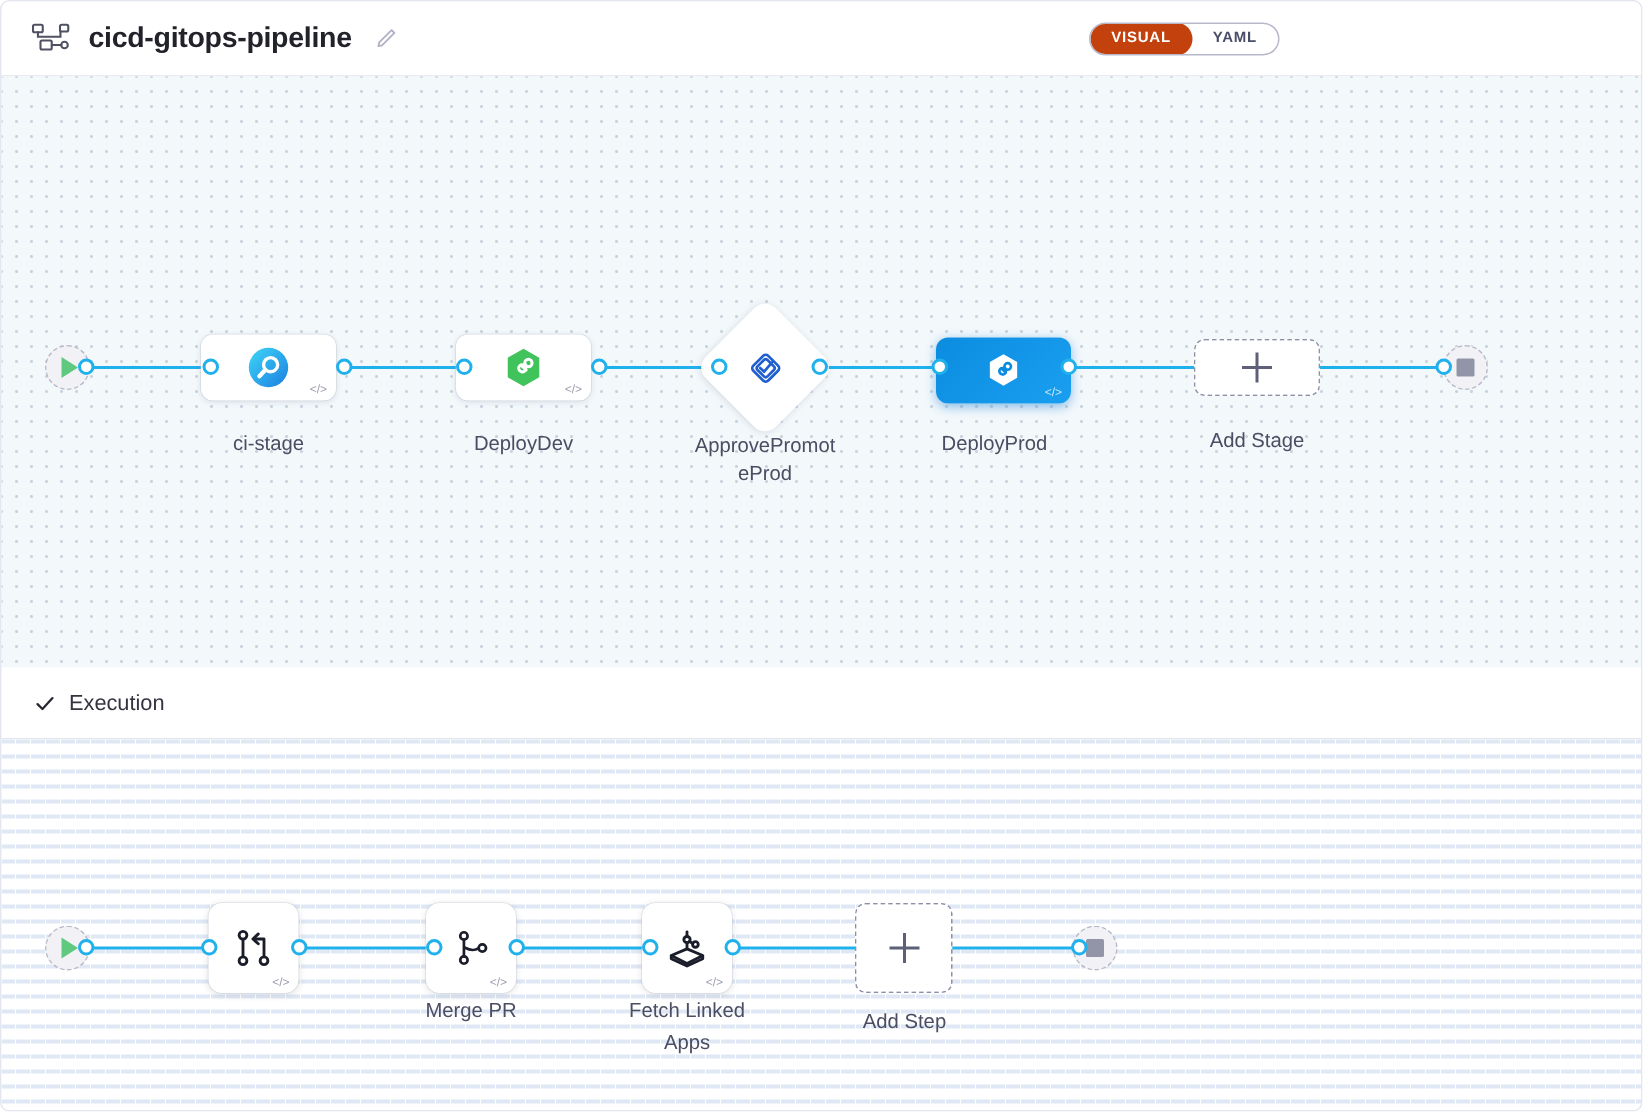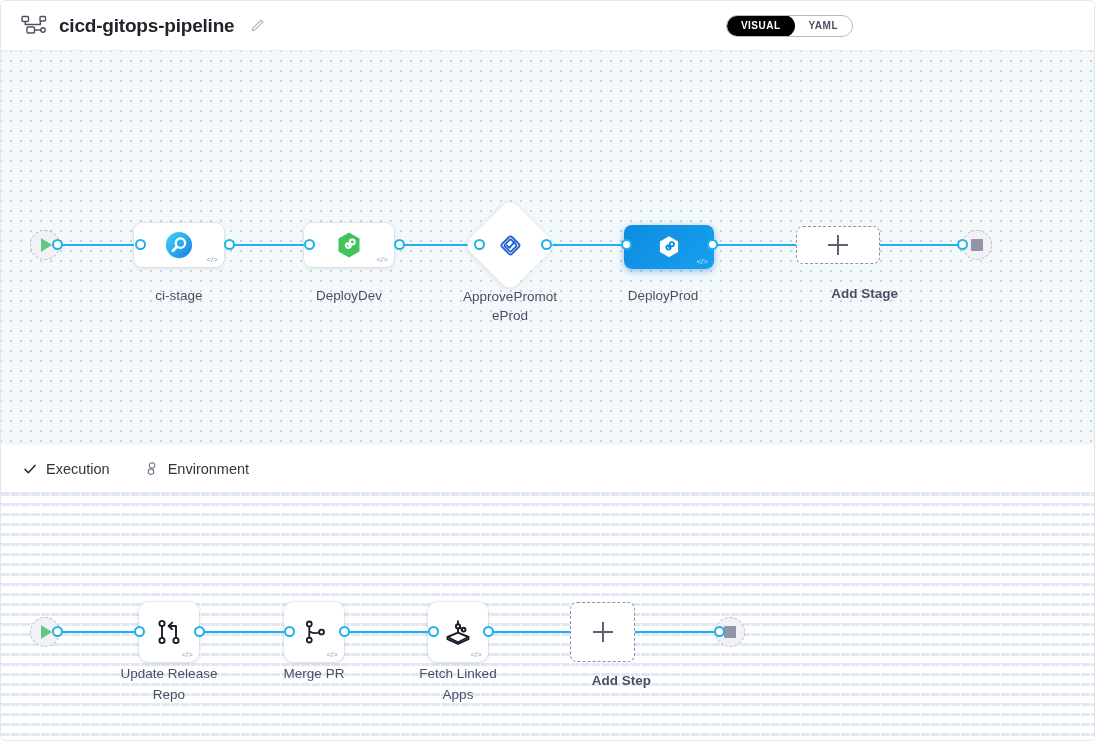--- a/index.html
+++ b/index.html
@@ -59,21 +59,21 @@
     font-size: 10px;
     font-weight: bold;
     letter-spacing: 0.5px;
     padding: 0 14px;
     height: 22px;
     line-height: 22px;
     color: #4a4e68;
     border-radius: 11px;
   }
   .toggle-opt.active {
-    background: #000000;
+    background: #c2410c;
     color: #ffffff;
   }
 
   
   .stage-canvas {
     position: relative;
     height: 394px;
     background-color: #f3f8fb;
     background-image: radial-gradient(circle, #c9d3de 0.9px, transparent 1px);
     background-size: 10px 10px;
@@ -192,24 +192,23 @@
     content: "";
     position: absolute;
     background: #5d6077;
   }
   .plus-glyph::before { left: 9px; top: 0; width: 2px; height: 20px; }
   .plus-glyph::after  { top: 9px; left: 0; height: 2px; width: 20px; }
 
   .add-label {
     position: absolute;
     width: 120px;
-    text-align: right;
+    text-align: center;
     font-size: 13.5px;
     color: #4b4e63;
-    font-weight: bold;
   }
 
   
   .tabbar {
     position: relative;
     height: 48px;
     background: #ffffff;
     border-bottom: 1px solid #e3e6ec;
     display: flex;
     align-items: center;
@@ -406,29 +405,20 @@
     <div class="tab">
       <span class="tab-check">
         <svg viewBox="0 0 14 14" fill="none" stroke="currentColor" stroke-width="1.5" stroke-linecap="round" stroke-linejoin="round">
             <path d="M2 7.4 L5.3 10.7 L12 3.4"></path>
           </svg>
       </span>
       <span>Execution</span>
     </div>
 
 
-    <div class="tab">
-      <span class="tab-envicon">
-        <svg viewBox="0 0 16 16" fill="none" stroke="currentColor" stroke-width="1.15">
-          <path d="M8.6 1.6 L11.4 3.2 v3.2 L8.6 8 L5.8 6.4 V3.2z"></path>
-          <path d="M7.4 8.2 L10.2 9.8 v3.2 L7.4 14.6 L4.6 13 V9.8z"></path>
-        </svg>
-      </span>
-      <span>Environment</span>
-    </div>
 
 
   </div>
 
   <div class="step-canvas">
 
     <div class="rail" style="left:56px;  top:138px; width:88px; z-index:2;"></div>
     <div class="rail" style="left:198px; top:138px; width:90px; z-index:2;"></div>
     <div class="rail" style="left:342px; top:138px; width:90px; z-index:2;"></div>
     <div class="rail" style="left:487px; top:138px; width:82px; z-index:2;"></div>
@@ -447,24 +437,20 @@
           <circle cx="11" cy="26.5" r="2.6"></circle>
           <circle cx="25" cy="26.5" r="2.6"></circle>
           <path d="M11 12.3 v11.5" stroke-linecap="round"></path>
           <path d="M25 23.8 V12 h-6.6" stroke-linecap="round" stroke-linejoin="round"></path>
           <path d="M21.2 8.6 L17.6 12 L21.2 15.2" stroke-linecap="round" stroke-linejoin="round"></path>
         </svg>
       </span>
       <span class="code-badge">&lt;/&gt;</span>
     </div>
     <div class="port" style="left:193px; top:133px;"></div>
-    <div class="step-label" style="left:103px; top:680px; position:absolute; top:170px;">
-      <span>Update Release</span><br>
-      <span>Repo</span>
-    </div>
 
     <div class="port" style="left:283px; top:133px;"></div>
     <div class="step-node" style="left:283px; top:109px;">
       <span class="node-inner">
         <svg class="ic" width="34" height="34" viewBox="0 0 36 36" fill="none" stroke="#1b1d2a" stroke-width="1.9">
           <circle cx="13" cy="9.5" r="2.6"></circle>
           <circle cx="13" cy="26.5" r="2.6"></circle>
           <circle cx="26" cy="18" r="2.6"></circle>
           <path d="M13 12.3 v11.5" stroke-linecap="round"></path>
           <path d="M13.8 17.8 c5 2.6 7.4 1.6 9.6 0.4" stroke-linecap="round"></path>
@@ -492,21 +478,21 @@
     </div>
     <div class="port" style="left:482px; top:133px;"></div>
     <div class="step-label" style="left:392px; top:170px;">
       <span>Fetch Linked</span><br>
       <span>Apps</span>
     </div>
 
     <div class="add-box" style="left:569px; top:608px; top:109px; width:65px; height:60px;">
       <span class="plus-glyph"></span>
     </div>
-    <div class="add-label" style="left:530px; top:180px;">Add Step</div>
+    <div class="add-label" style="left:542px; top:180px;">Add Step</div>
 
     <div class="port" style="left:713px; top:133px;"></div>
     <div class="term-node" style="left:714px; top:124px;">
       <span class="stop-sq"></span>
     </div>
   </div>
 
 </div>
 
 </body></html>

